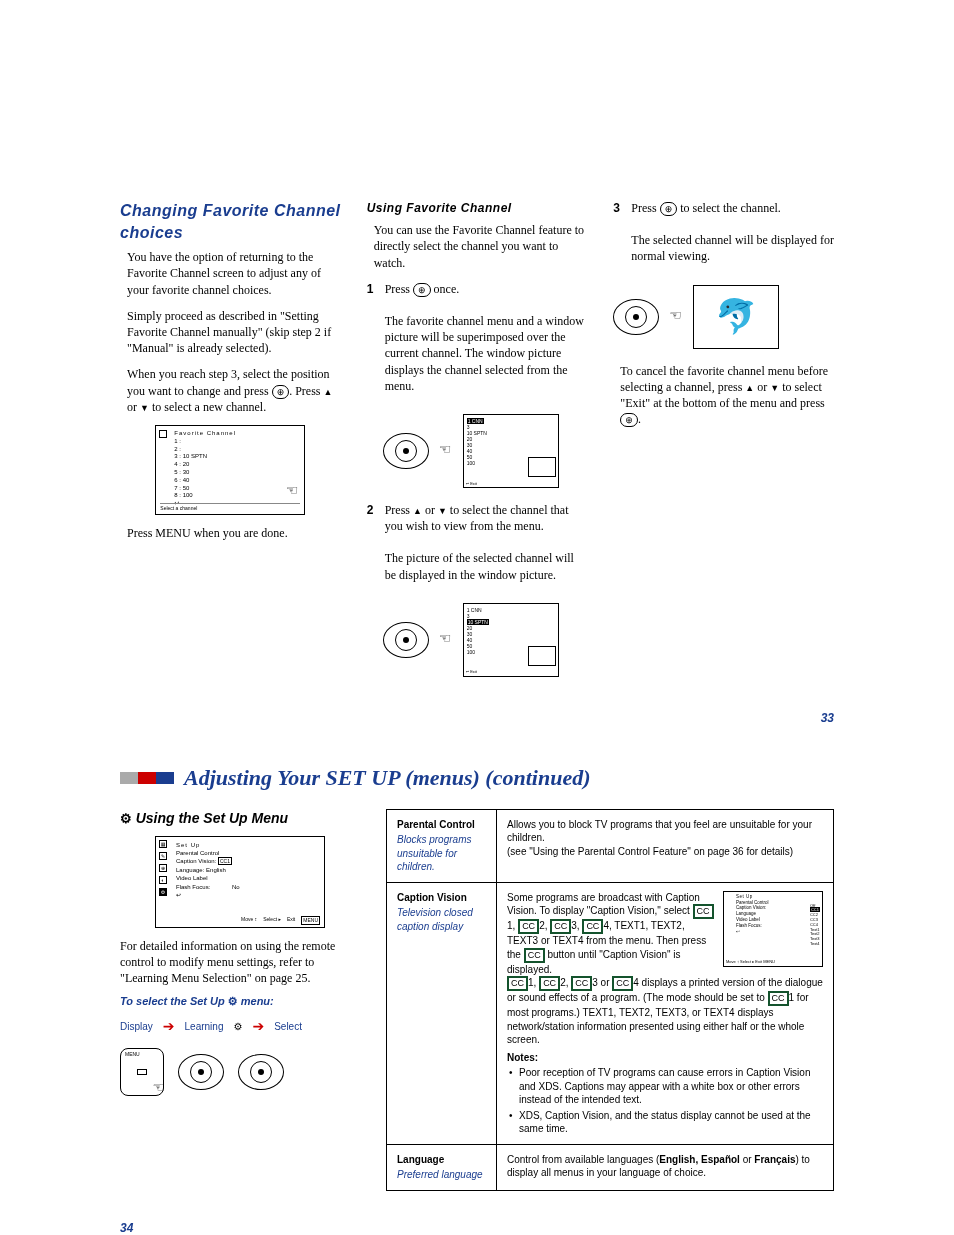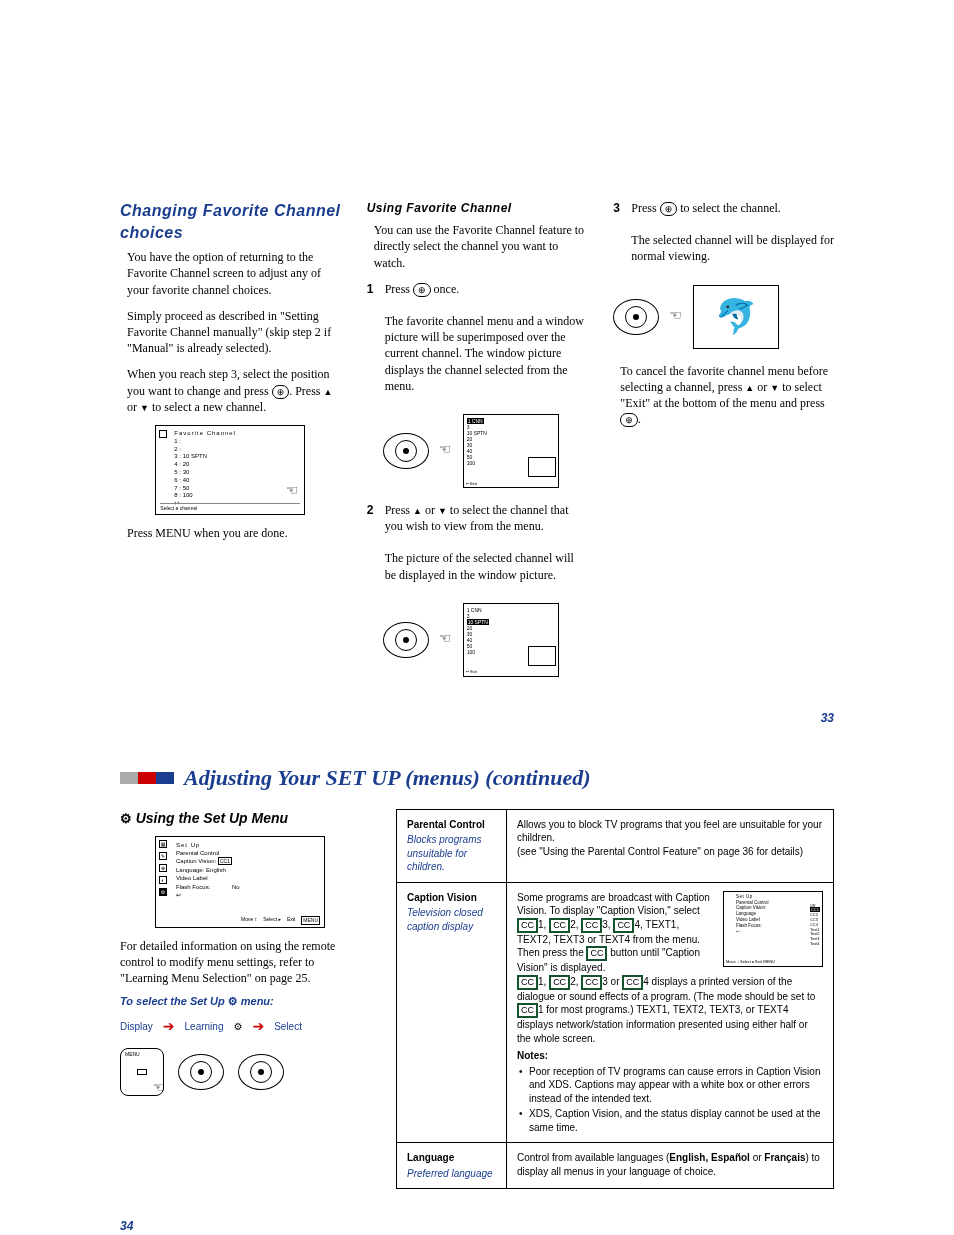--- a/index.html
+++ b/index.html
@@ -93,21 +93,21 @@
   
   .sec-title-row { display:flex; align-items:center; gap:10px; margin: 40px 0 18px; }
   .color-blocks { display:flex; gap:0; }
   .cb { width:18px; height:12px; }
   .cb.gray { background:#aaa; }
   .cb.red { background:#c00; }
   .cb.blue { background:#1a3d8f; }
   .sec-title {
     font-family: "Times New Roman", serif; font-weight:bold; font-style:italic; color:#1a3d8f; font-size:22px;
   }
-  .two-col-setup { display:flex; gap: 36px; }
+  .two-col-setup { display:flex; gap: 26px; }
   .left-setup { width: 240px; font-size:12px; line-height:1.35; }
   .left-setup h3 {
     font-family: Arial, sans-serif; font-weight:bold; font-style:italic; color:#000; font-size:14px; margin-bottom:8px;
   }
   .left-setup h3 .gear { font-style:normal; margin-right:4px; font-size:13px;}
   .left-setup .sub-title {
     font-family: Arial, sans-serif; font-weight:bold; font-style:italic; color:#1a3d8f; font-size:11px; margin: 8px 0;
   }
   .flow-arrows { font-family: Arial; font-size:10px; color:#1a3d8f; display:flex; align-items:center; gap:10px; margin:6px 0 12px;}
   .flow-arrows .arrow { color:#c00; font-size:14px;}

